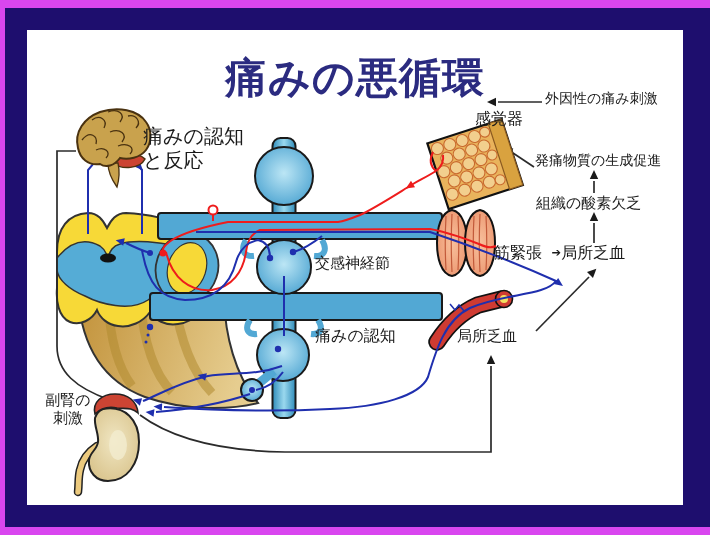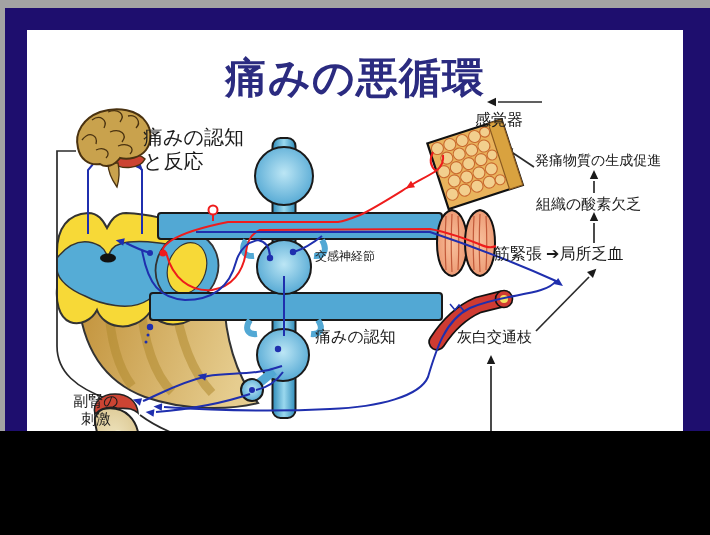--- a/index.html
+++ b/index.html
@@ -1,33 +1,33 @@
 <!DOCTYPE html>
 <html><head>
 <meta charset="utf-8">
 <style>
   html,body{margin:0;padding:0;background:#000;}
-  .stage{position:relative;width:710px;height:431px;background:#a3a3a3;overflow:hidden;
-         font-family:Liberation Serif, serif;}
+  .stage{position:relative;width:710px;height:535px;background:#d946ef;overflow:hidden;
+         font-family:Liberation Mono, monospace;}
   .frame{position:absolute;left:5px;top:8px;width:705px;height:519px;background:#1e0e6e;}
   .panel{position:absolute;left:27px;top:30px;width:656px;height:475px;background:#ffffff;}
   .art{position:absolute;left:0;top:0;}
   .title{position:absolute;left:0;top:50px;width:710px;text-align:center;
          font-size:42px;font-weight:700;color:#2b2b80;letter-spacing:1px;z-index:3;}
   .lbl{position:absolute;color:#1a1a1a;z-index:3;white-space:pre-line;line-height:1.18;}
   .l-cognition{left:143px;top:126px;font-size:20px;}
-  .l-ganglion{left:315px;top:249px;font-size:12px;}
+  .l-ganglion{left:315px;top:256px;font-size:15px;}
   .l-ramus{left:315px;top:328px;font-size:16px;}
   .l-sensory{left:475px;top:111px;font-size:16px;text-align:center;}
   .l-exogenous{left:545px;top:91px;font-size:14px;}
   .l-substance{left:535px;top:153px;font-size:14px;}
   .l-oxygen{left:536px;top:196px;font-size:15px;}
   .l-tension{left:494px;top:245px;font-size:16px;}
   .l-vaso{left:457px;top:329px;font-size:15px;}
-  .l-adrenal{left:68px;top:393px;font-size:15px;width:56px;text-align:center;}
+  .l-adrenal{left:40px;top:393px;font-size:15px;width:56px;text-align:center;}
 </style>
 </head>
 <body>
 
 <div class="stage">
   <div class="frame"></div>
   <div class="panel"></div>
 
   <svg class="art" width="710" height="535" viewBox="0 0 710 535">
     <defs>
@@ -232,19 +232,20 @@
       </g>
     </g>
   </svg>
 
   <div class="title">痛みの悪循環</div>
   <div class="lbl l-cognition">痛みの認知
 と反応</div>
   <div class="lbl l-ganglion">交感神経節</div>
   <div class="lbl l-ramus">痛みの認知</div>
   <div class="lbl l-sensory">感覚器</div>
+  <div class="lbl l-exogenous">外因性の痛み刺激</div>
   <div class="lbl l-substance">発痛物質の生成促進</div>
   <div class="lbl l-tension">筋緊張 ➔局所乏血</div>
   <div class="lbl l-oxygen">組織の酸素欠乏</div>
-  <div class="lbl l-vaso">灰白交通枝</div>
+  <div class="lbl l-vaso">局所乏血</div>
   <div class="lbl l-adrenal">副腎の
 刺激</div>
 </div>
 
 </body></html>

